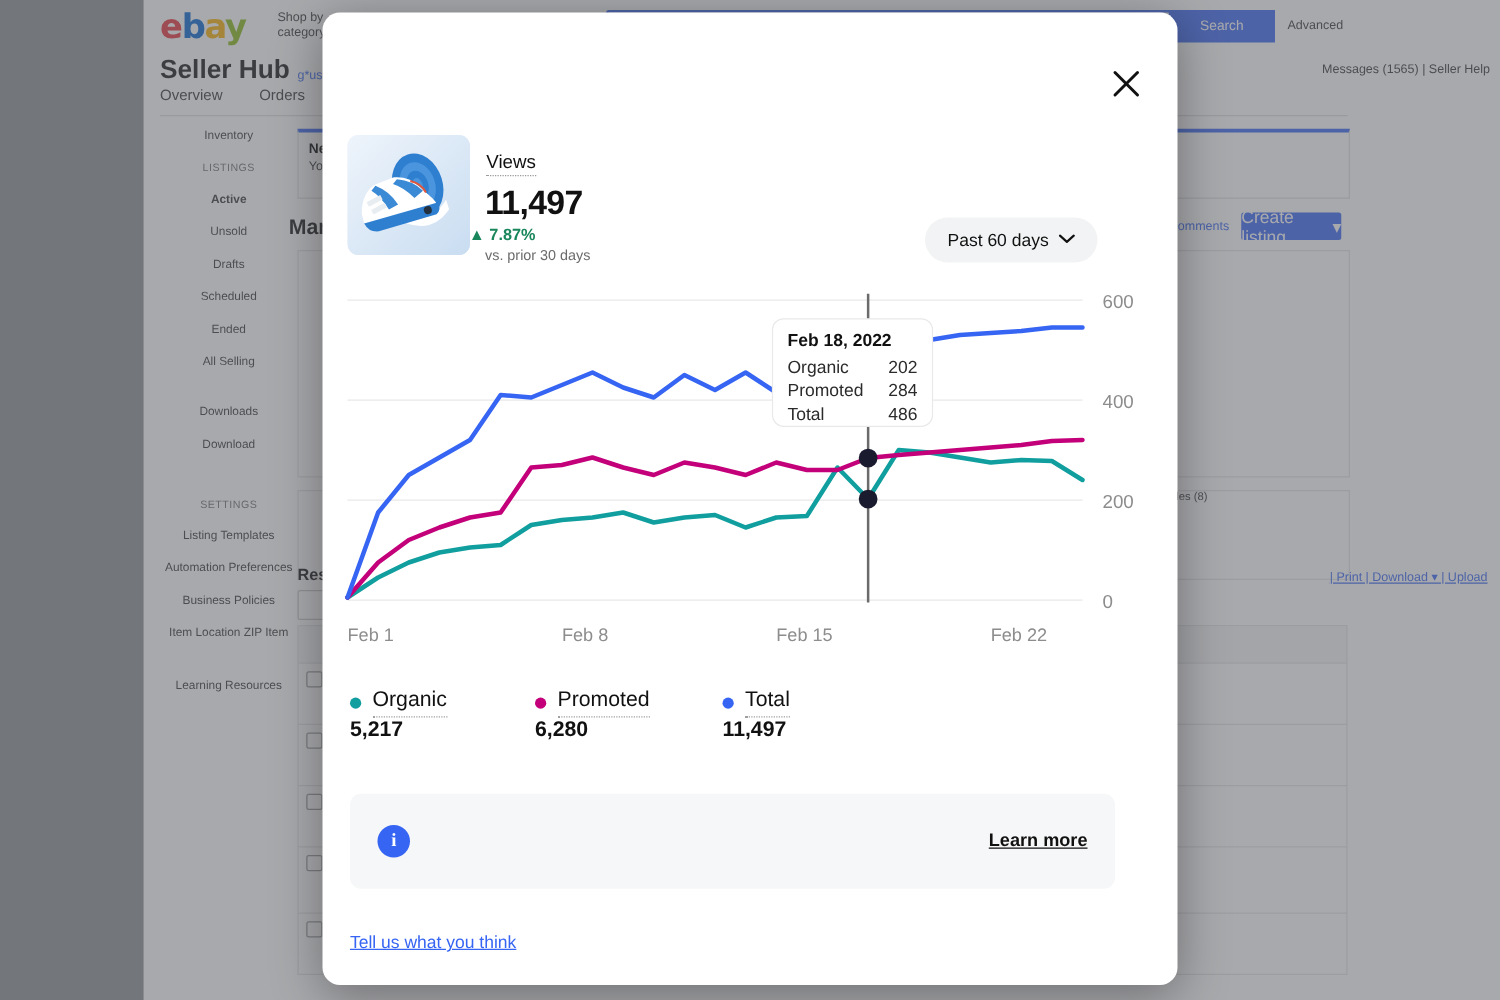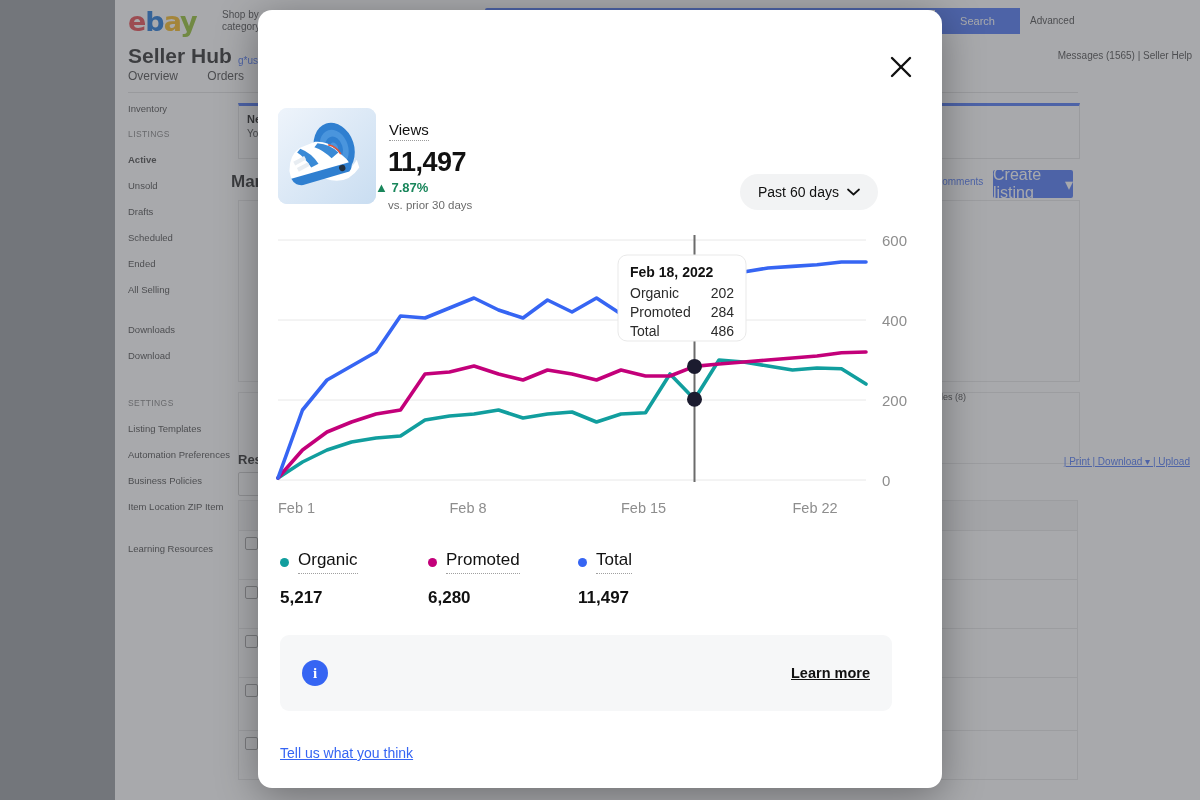--- a/index.html
+++ b/index.html
@@ -62,21 +62,21 @@
   }
   .seller-hub-user {
     position:absolute; left:238px; top:55px;
     font-size:10px; color:#3665f3;
   }
   .bg-tabs { position:absolute; left:128px; top:69px; font-size:12px; color:#333; }
   .bg-tabs span { margin-right:26px; }
   .bg-tab-active { border-bottom:3px solid #3665f3; padding-bottom:4px; font-weight:600; }
   .bg-hr { position:absolute; left:128px; top:92px; width:950px; height:1px; background:#ddd; }
 
-  .bg-side { position:absolute; left:128px; top:103px; width:110px; font-size:9.5px; color:#333; }
+  .bg-side { position:absolute; left:128px; top:103px; width:110px; font-size:9.5px; color:#333;text-align:center; }
   .bg-side .item { margin-bottom:15px; line-height:11px; }
   .bg-side .grp { font-size:8.5px; color:#707070; letter-spacing:.4px; margin-bottom:15px; margin-top:8px;}
   .bg-side .act { font-weight:700; }
 
   .bg-notice {
     position:absolute; left:238px; top:103px; width:840px; height:52px;
     border:1px solid #e0e0e0; border-top:3px solid #3665f3; background:#fff;
   }
   .bg-notice b { display:block; font-size:11px; margin:7px 0 3px 8px; }
   .bg-notice p { font-size:10px; margin:0 0 0 8px; color:#333; }
@@ -84,22 +84,22 @@
 
   .bg-h2 { position:absolute; left:231px; top:172px; font-size:17px; font-weight:700; color:#111; }
 
   .bg-card1 { position:absolute; left:238px; top:200px; width:840px; height:180px; border:1px solid #e5e5e5; }
   .bg-inp { position:absolute; border:1px solid #c7c7c7; border-radius:2px; background:#fff; }
   .bg-card2 { position:absolute; left:238px; top:392px; width:840px; height:70px; border:1px solid #e5e5e5; }
   .bg-h3 { position:absolute; left:238px; top:452px; font-size:13px; font-weight:700; color:#111; }
 
   .bg-actions { position:absolute; right:10px; top:456px; font-size:10px; color:#3665f3;text-decoration:underline; }
   .bg-createbtn {
-    position:absolute; left:993px; top:170px; width:80px; height:28px;
-    background:#3665f3; color:#fff; font-size:16px;
+    position:absolute; left:993px; top:170px; width:80px; height:22px;
+    background:#3665f3; color:#fff; font-size:14px;
     display:flex; align-items:center; justify-content:center; border-radius:2px;
   }
   .bg-comments { position:absolute; left:935px; top:176px; font-size:10px; color:#3665f3; }
 
   .bg-table { position:absolute; left:238px; top:500px; width:840px; }
   .bg-tbl-head { display:flex; background:#f7f7f7; border:1px solid #e5e5e5; font-size:9px; color:#333; }
   .bg-tbl-head div { padding:8px 6px; border-right:1px solid #e5e5e5; }
   .bg-row { display:flex; border:1px solid #e5e5e5; border-top:0; font-size:8.5px; color:#333; min-height:48px; }
   .bg-row div { padding:6px; border-right:1px solid #e5e5e5; }
   .bg-chk { width:11px; height:11px; border:1px solid #999; border-radius:2px; display:inline-block;}
@@ -168,21 +168,21 @@
   .lg-col { position:absolute; }
   .lg-col:nth-child(1){ left:0; }
   .lg-col:nth-child(2){ left:148px; }
   .lg-col:nth-child(3){ left:298px; }
   .lg-top { display:flex; align-items:center; gap:9px; }
   .dot { width:9px; height:9px; border-radius:50%; display:inline-block; }
   .lg-name {
     font-size:17px; color:#111;
     border-bottom:1px dotted #a0a0a0; padding-bottom:3px;
   }
-  .lg-val { margin-top:14px; font-size:17px; font-weight:700; color:#111; }
+  .lg-val { font-size:17px; font-weight:700; color:#111; }
 
   
   .banner {
     position:absolute; left:22px; top:625px; width:612px; height:76px;
     background:#f6f7f8; border-radius:9px;
     display:flex; align-items:center;
   }
   .info-ico {
     width:26px; height:26px; border-radius:50%;
     background:#3665f3; color:#fff;

